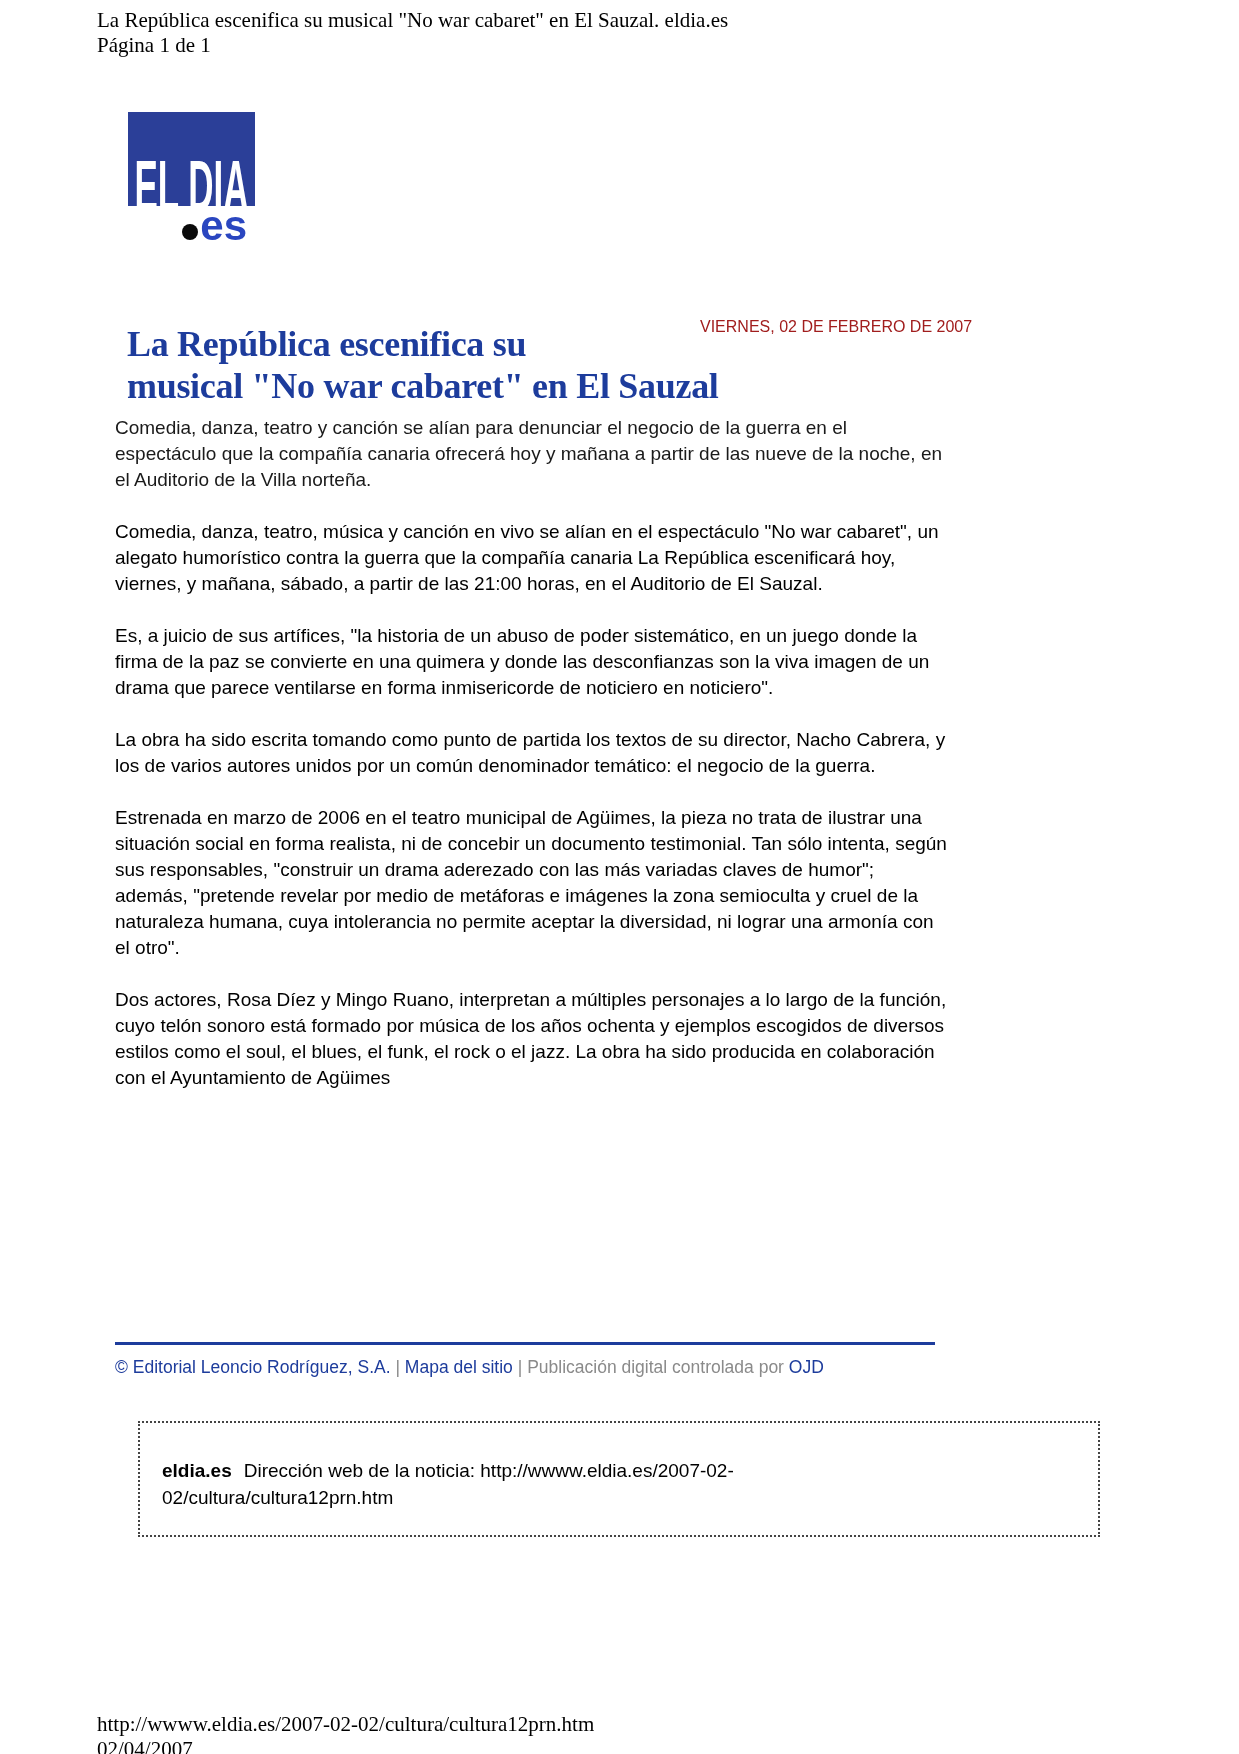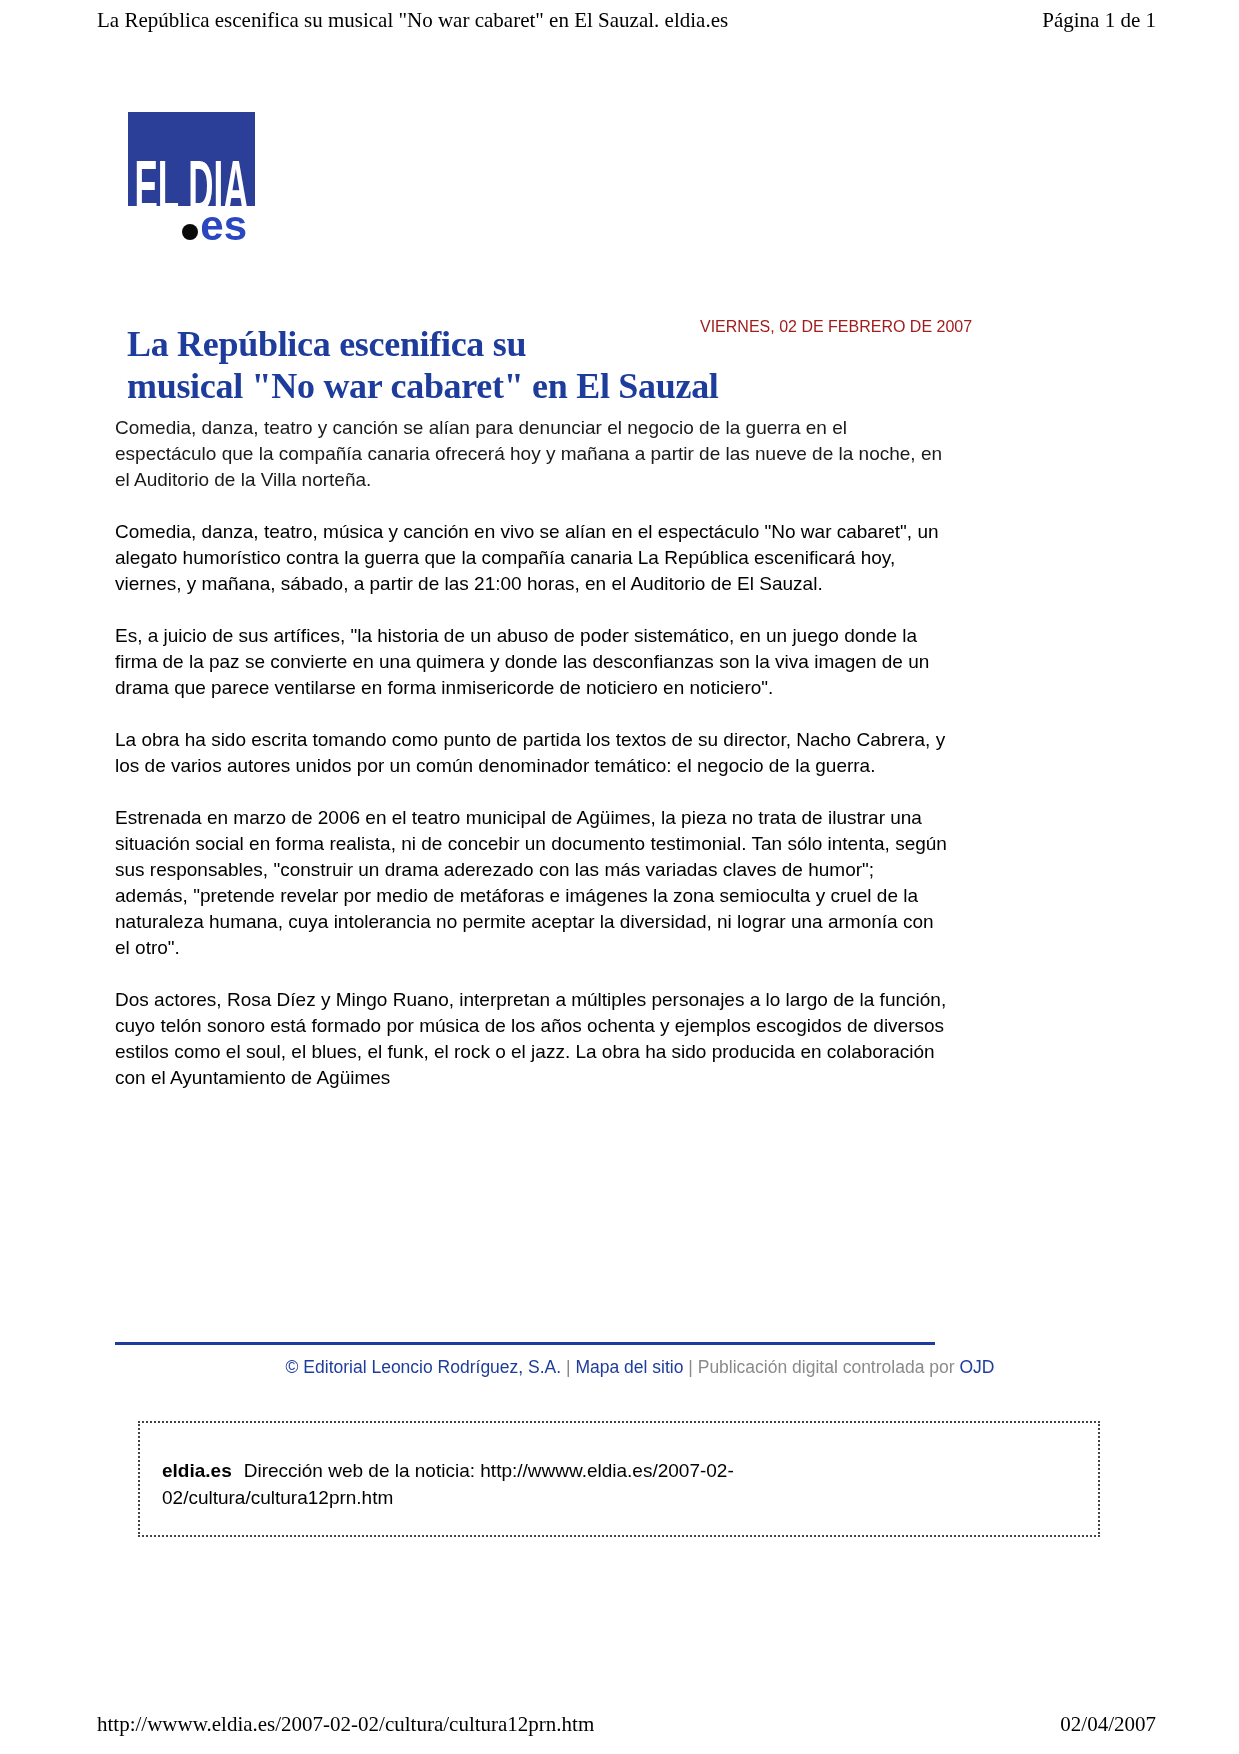--- a/index.html
+++ b/index.html
@@ -7,24 +7,24 @@
   body {
     width: 1239px; height: 1754px;
     background: #ffffff;
     position: relative;
     font-family: "Liberation Sans", sans-serif;
     color: #000;
   }
 
   
   .print-bar {
-    position: absolute; left: 97px; right: 83px;
+    position: absolute; left: 97px; right: 108px;
     display: flex; justify-content: space-between;
     font-family: "Liberation Serif", serif;
-    font-size: 21px; color: #000; white-space: nowrap;
+    font-size: 21px; color: #000; white-space: nowrap; flex-direction: column;
   }
   .print-bar.top { top: 8px; }
   .print-bar.bottom { top: 1712px; }
 
   
   .logo { position: absolute; left: 128px; top: 112px; width: 127px; }
   .logo-square {
     width: 127px; height: 94px; background: #2b3f98;
     display: flex; align-items: flex-end; justify-content: center;
     overflow: hidden;
@@ -58,21 +58,21 @@
   }
   h1.article-title span { display: block; }
   p.subtitle { margin: 8px 0 0 0; font-size: 19px; line-height: 26px; color: #1a1a1a; }
   p.byline { margin: 26px 0 0 0; font-size: 19px; line-height: 26px; font-weight: bold; }
   p.body { margin: 26px 0 0 0; font-size: 19px; line-height: 26px; }
 
   
   .article-footer { position: absolute; left: 115px; top: 1342px; width: 1050px; }
   .rule { width: 820px; height: 3px; background: #1d3c9c; }
   .credits {
-    margin-top: 11px; width: 1050px; text-align: center;
+    margin-top: 11px; width: 1050px; text-align: left;
     font-size: 17.5px; line-height: 22px; white-space: nowrap;
   }
   .credits .navy { color: #1d3c9c; }
   .credits .gray { color: #8a8a8a; }
   .credits a { text-decoration: none; color: #1d3c9c; }
 
   
   .notice-box {
     position: absolute; left: 138px; top: 1421px;
     width: 962px; height: 116px;

